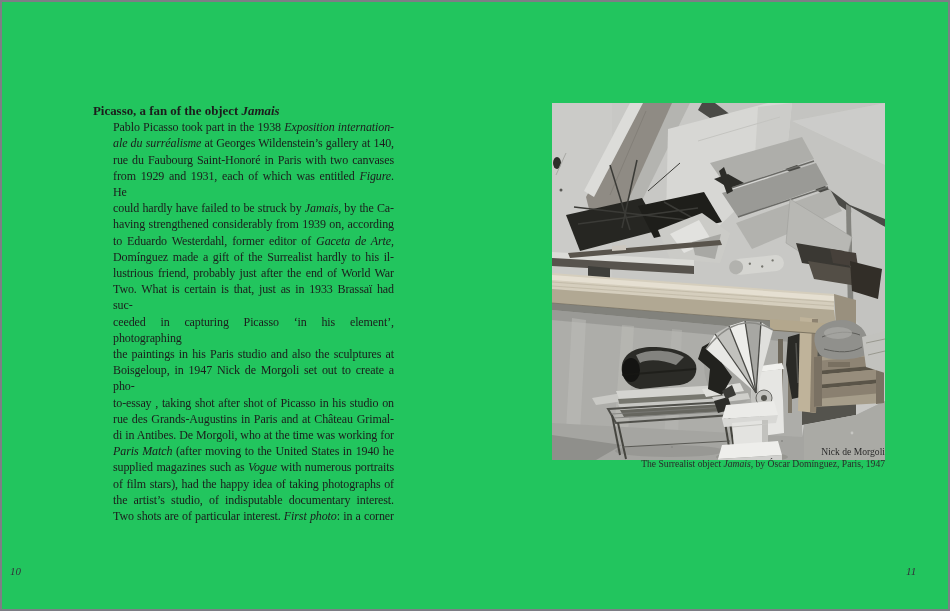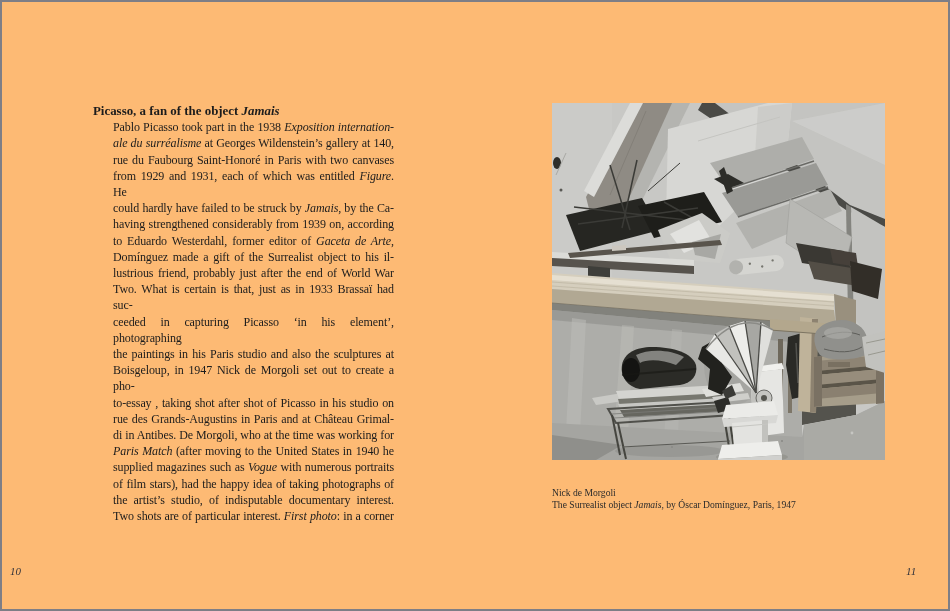--- a/index.html
+++ b/index.html
@@ -1,53 +1,53 @@
 <!DOCTYPE html>
 <html><head>
 <meta charset="utf-8">
 <style>
   html,body{margin:0;padding:0;background:#fff;}
   body{width:950px;height:611px;position:relative;overflow:hidden;
        font-family:"Liberation Serif","DejaVu Serif",serif;color:#1c1c1c;}
   .frame{position:absolute;inset:0;border:2px solid #7e7e86;pointer-events:none;z-index:50;}
-  .spread{position:absolute;inset:0;background:#fdba74;}
+  .spread{position:absolute;inset:0;background:#22c55e;}
 
   
   .text-block{position:absolute;left:93px;top:103px;width:301px;}
   .heading{font-size:12.9px;font-weight:bold;line-height:16.2px;}
   .body-line{font-size:12px;line-height:16.2px;letter-spacing:-0.1px;
              text-align:justify;text-align-last:justify;white-space:nowrap;margin-left:20px;}
   .body-line span{white-space:normal;}
   .it{font-style:italic;}
   .folio{position:absolute;font-size:11px;font-style:italic;color:#33333a;}
   .folio-left{left:10px;top:565px;}
   .folio-right{left:906px;top:565px;}
 
   
   .photo{position:absolute;left:552px;top:103px;width:333px;height:357px;}
   .photo svg{display:block;width:100%;height:100%;}
-  .caption{position:absolute;left:552px;top:487px;width:333px;text-align:left;
+  .caption{position:absolute;left:552px;top:446px;width:333px;text-align:right;
            font-size:9.6px;line-height:11.6px;color:#2b2b2b;font-family:Liberation Serif, serif;}
 </style>
 </head>
 <body>
 
 <div class="spread">
 
   <div class="text-block">
     <div class="heading"><span>Picasso, a fan of the object </span><span class="it">Jamais</span></div>
     <div>
         <div class="body-line"><span>Pablo Picasso took part in the 1938 </span><span class="it">Exposition internation-</span></div>
         <div class="body-line"><span class="it">ale du surréalisme</span><span> at Georges Wildenstein’s gallery at 140,</span></div>
         <div class="body-line"><span>rue du Faubourg Saint-Honoré in Paris with two canvases</span></div>
         <div class="body-line"><span>from 1929 and 1931, each of which was entitled </span><span class="it">Figure</span><span>. He</span></div>
         <div class="body-line"><span>could hardly have failed to be struck by </span><span class="it">Jamais</span><span>, by the Ca-</span></div>
         <div class="body-line"><span>having strengthened considerably from 1939 on, according</span></div>
         <div class="body-line"><span>to Eduardo Westerdahl, former editor of </span><span class="it">Gaceta de Arte</span><span>,</span></div>
-        <div class="body-line"><span>Domínguez made a gift of the Surrealist object to his il-</span></div>
+        <div class="body-line"><span>Domínguez made a gift of the Surrealist hardly to his il-</span></div>
         <div class="body-line"><span>lustrious friend, probably just after the end of World War</span></div>
         <div class="body-line"><span>Two. What is certain is that, just as in 1933 Brassaï had suc-</span></div>
         <div class="body-line"><span>ceeded in capturing Picasso ‘in his element’, photographing</span></div>
         <div class="body-line"><span>the paintings in his Paris studio and also the sculptures at</span></div>
         <div class="body-line"><span>Boisgeloup, in 1947 Nick de Morgoli set out to create a pho-</span></div>
         <div class="body-line"><span>to-essay , taking shot after shot of Picasso in his studio on</span></div>
         <div class="body-line"><span>rue des Grands-Augustins in Paris and at Château Grimal-</span></div>
         <div class="body-line"><span>di in Antibes. De Morgoli, who at the time was working for</span></div>
         <div class="body-line"><span class="it">Paris Match</span><span> (after moving to the United States in 1940 he</span></div>
         <div class="body-line"><span>supplied magazines such as </span><span class="it">Vogue</span><span> with numerous portraits</span></div>

